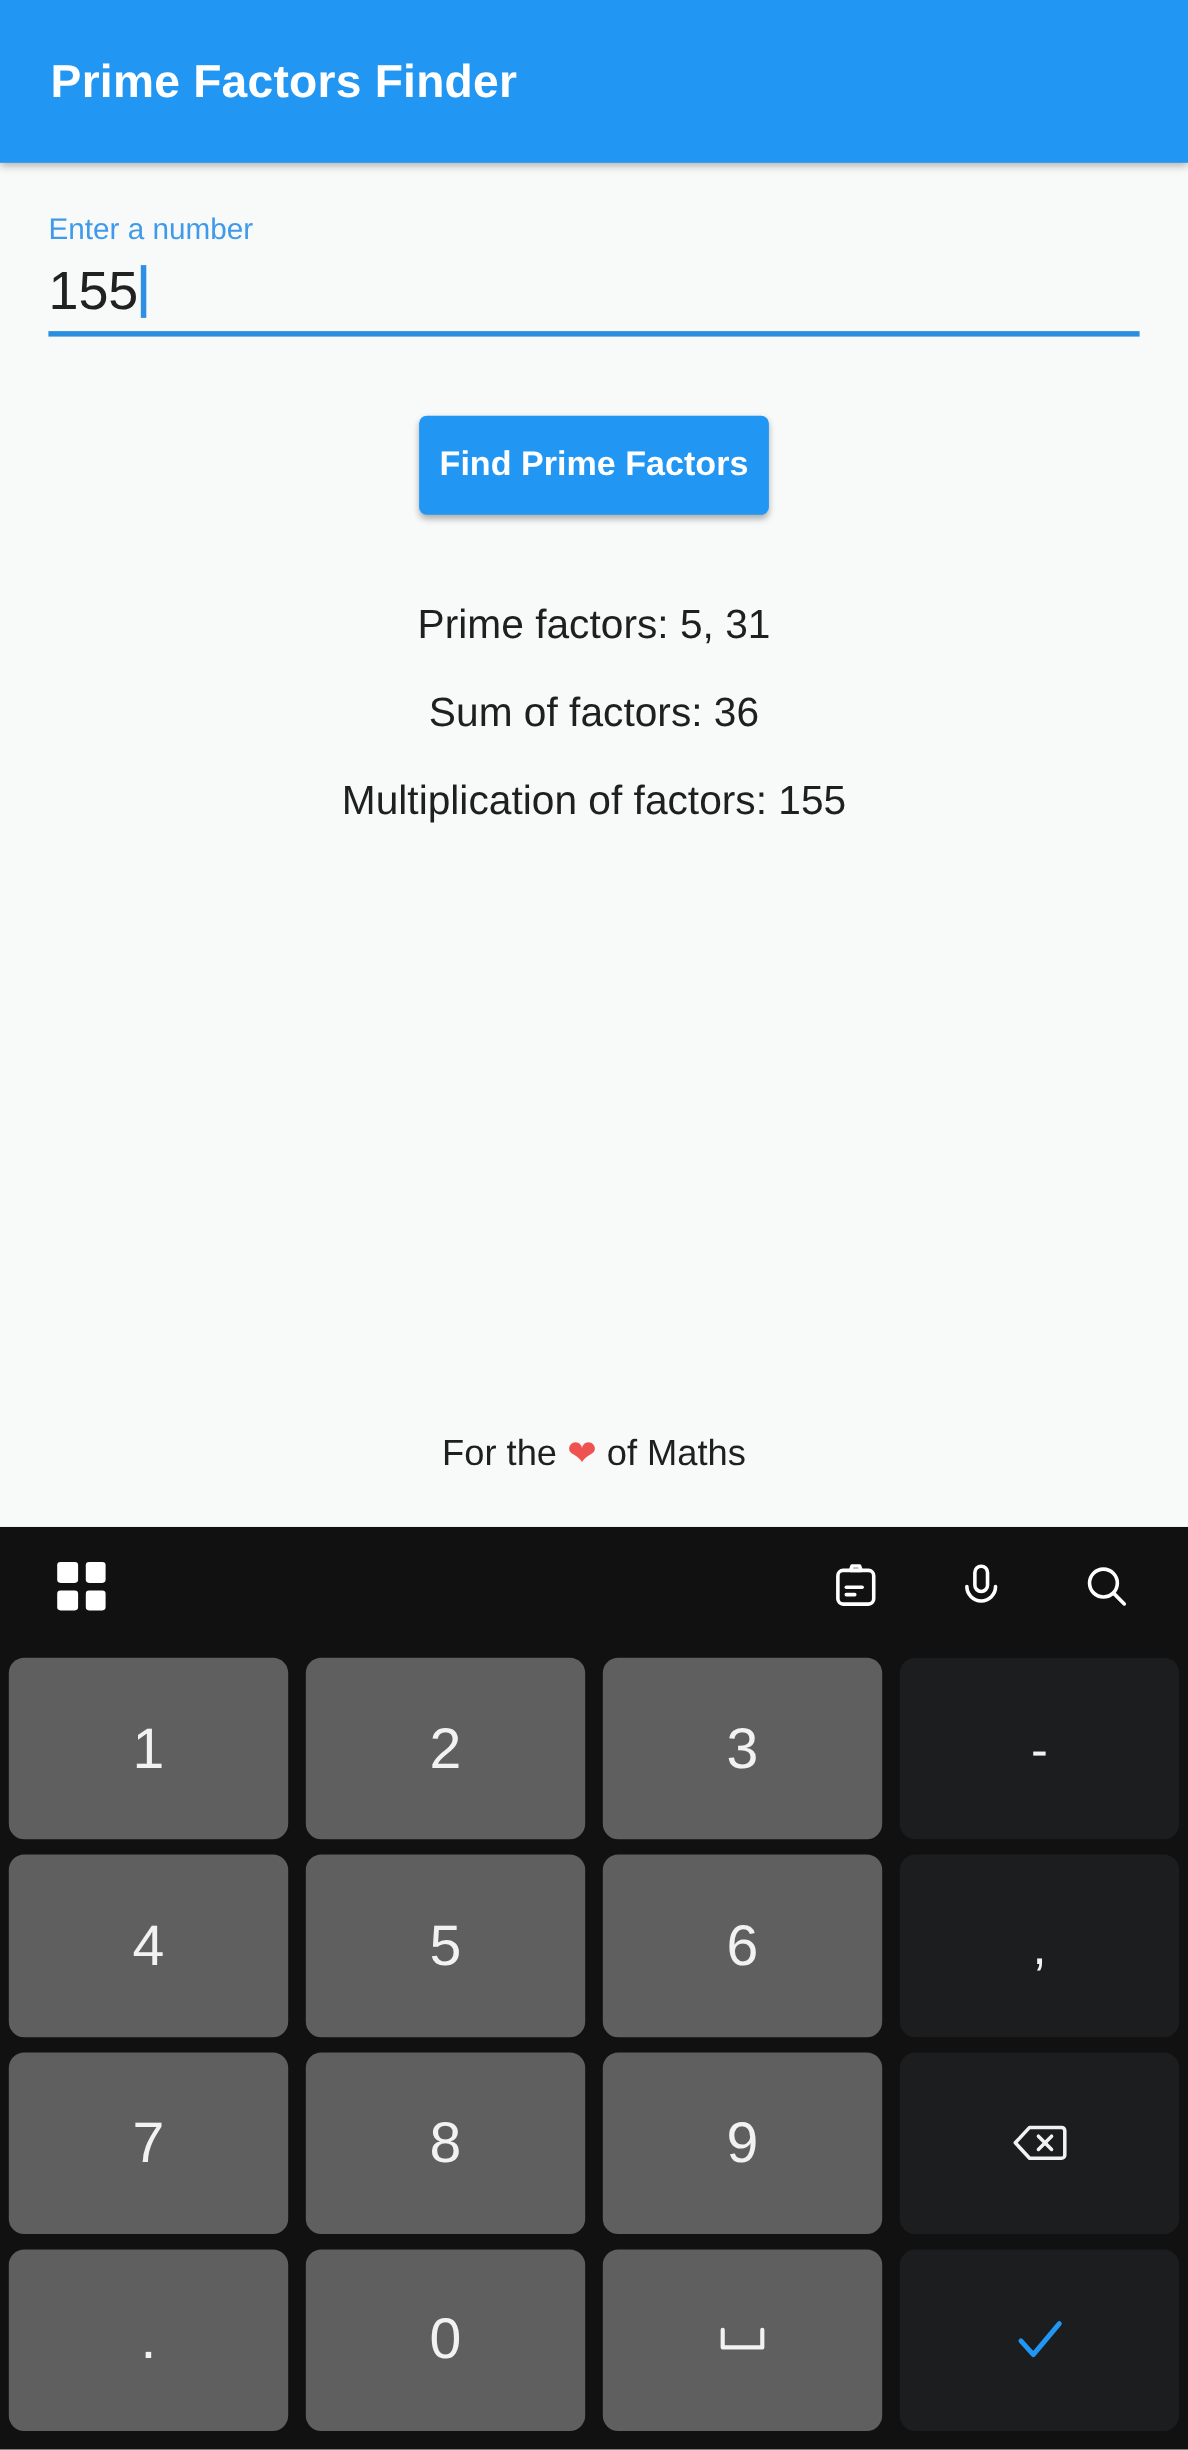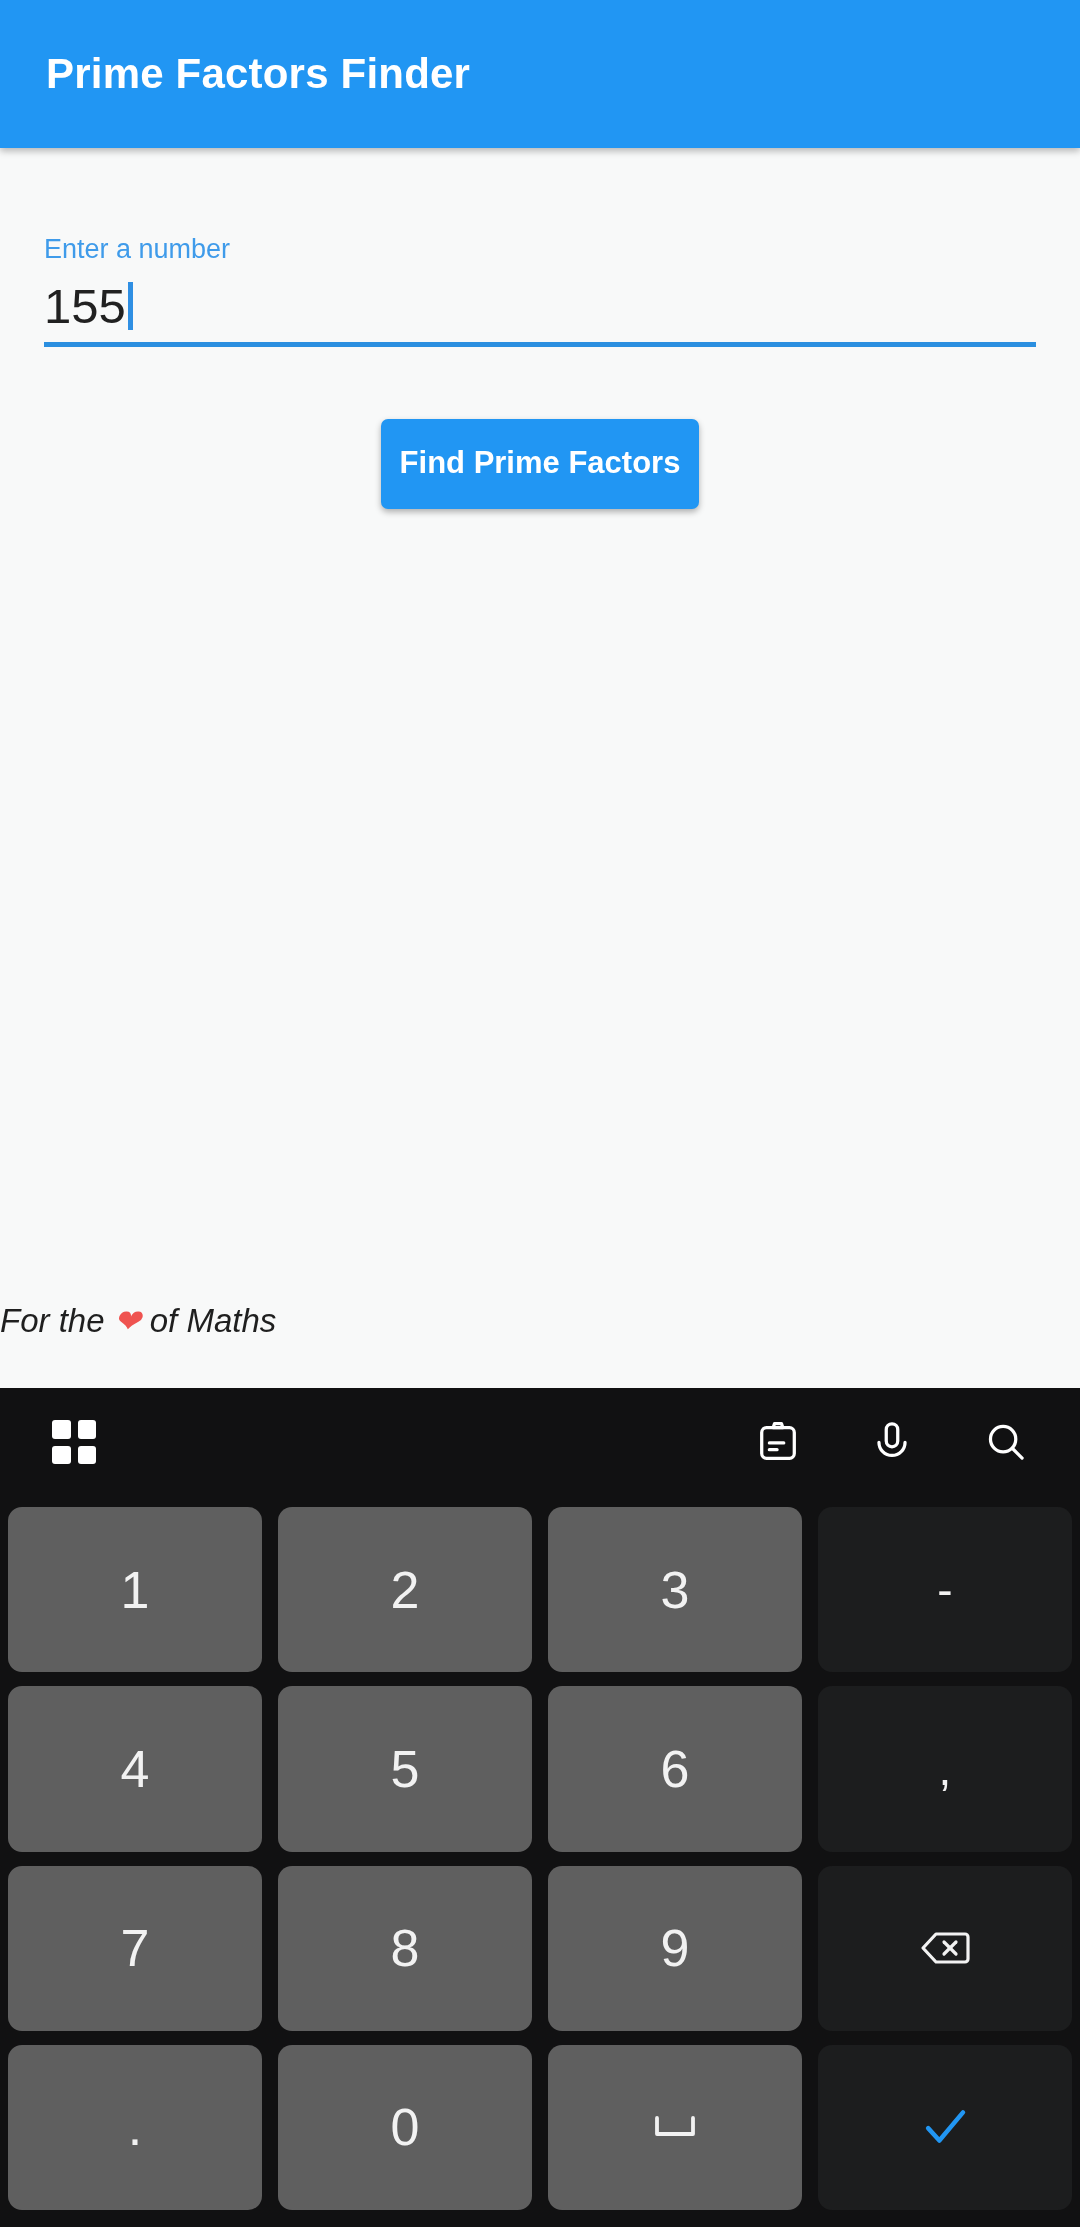--- a/index.html
+++ b/index.html
@@ -34,21 +34,21 @@
   .appbody {
     background: #f8f9f9;
     flex: none;
     height: 1240px;
     position: relative;
     padding: 0 44px;
     display: flex;
     flex-direction: column;
   }
 
-  .field { margin-top: 84px; position: relative; }
+  .field { margin-top: 43px; position: relative; }
   .field-label {
     color: #3f9bea;
     font-size: 27px;
     line-height: 34px;
   }
   .field-value-row {
     display: flex;
     align-items: flex-end;
     height: 66px;
     margin-top: 2px;
@@ -91,24 +91,23 @@
   .result-line {
     font-size: 37px;
     color: #1f1f1f;
     line-height: 80px;
   }
 
   .footer-note {
     position: absolute;
     left: 0; right: 0;
     bottom: 48px;
-    text-align: left;
+    text-align: center;
     font-size: 33px;
     color: #1f1f1f;
-    font-style: italic;
   }
   .heart { color: #ef5350; font-size: 32px; }
 
   
   .keyboard {
     background: #111112;
     flex: 1;
     display: flex;
     flex-direction: column;
   }
@@ -176,20 +175,25 @@
         <span class="field-value">155</span>
         <span class="caret"></span>
       </div>
       <div class="field-underline"></div>
     </div>
 
     <div class="btn-wrap">
       <button class="find-btn">Find Prime Factors</button>
     </div>
 
+    <div class="results">
+      <div class="result-line">Prime factors: 5, 31</div>
+      <div class="result-line">Sum of factors: 36</div>
+      <div class="result-line">Multiplication of factors: 155</div>
+    </div>
 
     <div class="footer-note">
       <span>For the </span><span class="heart">❤</span><span> of Maths</span>
     </div>
   </div>
 
   <div class="keyboard">
 
     <div class="kb-toolbar">
       <div class="tool-icon">

